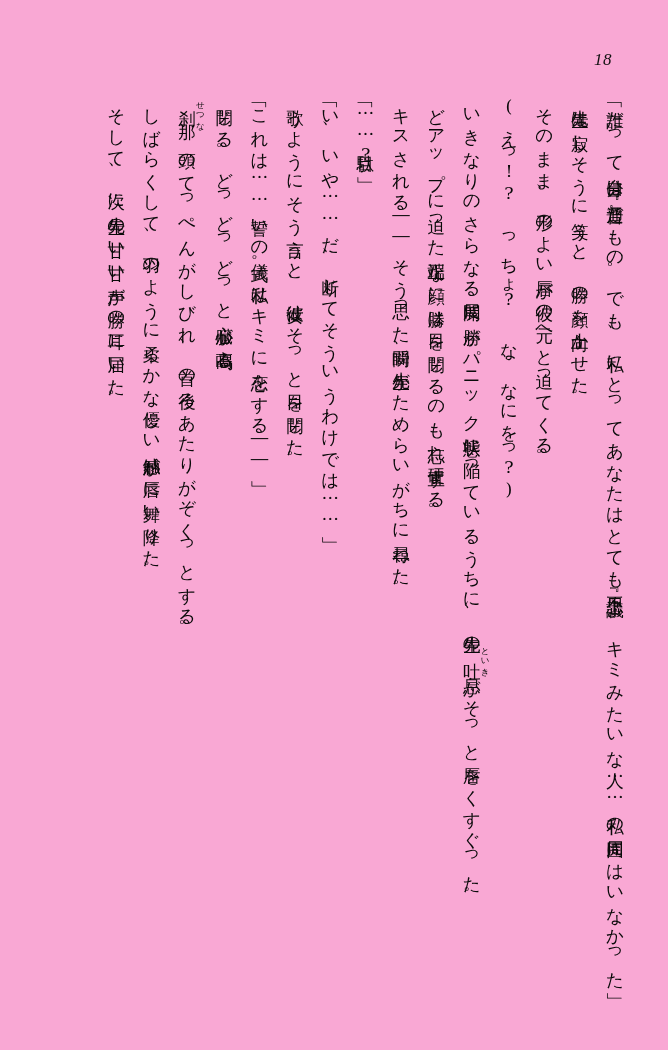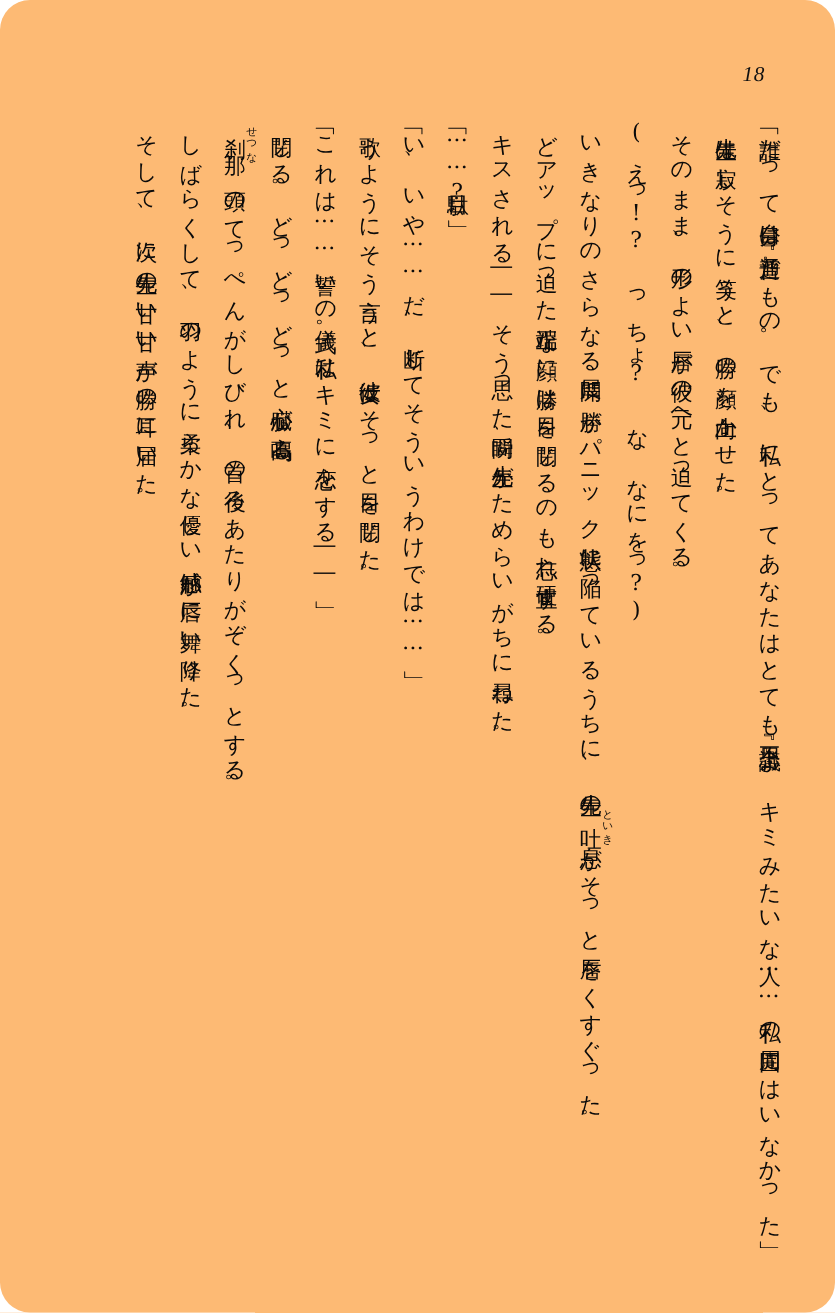--- a/index.html
+++ b/index.html
@@ -11,22 +11,21 @@
     width: 668px;
     height: 1050px;
     overflow: hidden;
     font-family: "Liberation Serif", "DejaVu Serif", serif;
     color: #000000;
   }
   .page {
     position: relative;
     width: 668px;
     height: 1050px;
-    background: #fdba74;
-    border-radius: 24px;
+    background: #f9a8d4;
   }
   .page-number {
     position: absolute;
     top: 50px;
     right: 56px;
     font-size: 17px;
     font-family: "Liberation Serif", "DejaVu Serif", serif;
     font-style: italic;
     letter-spacing: 0.5px;
     color: #111;

